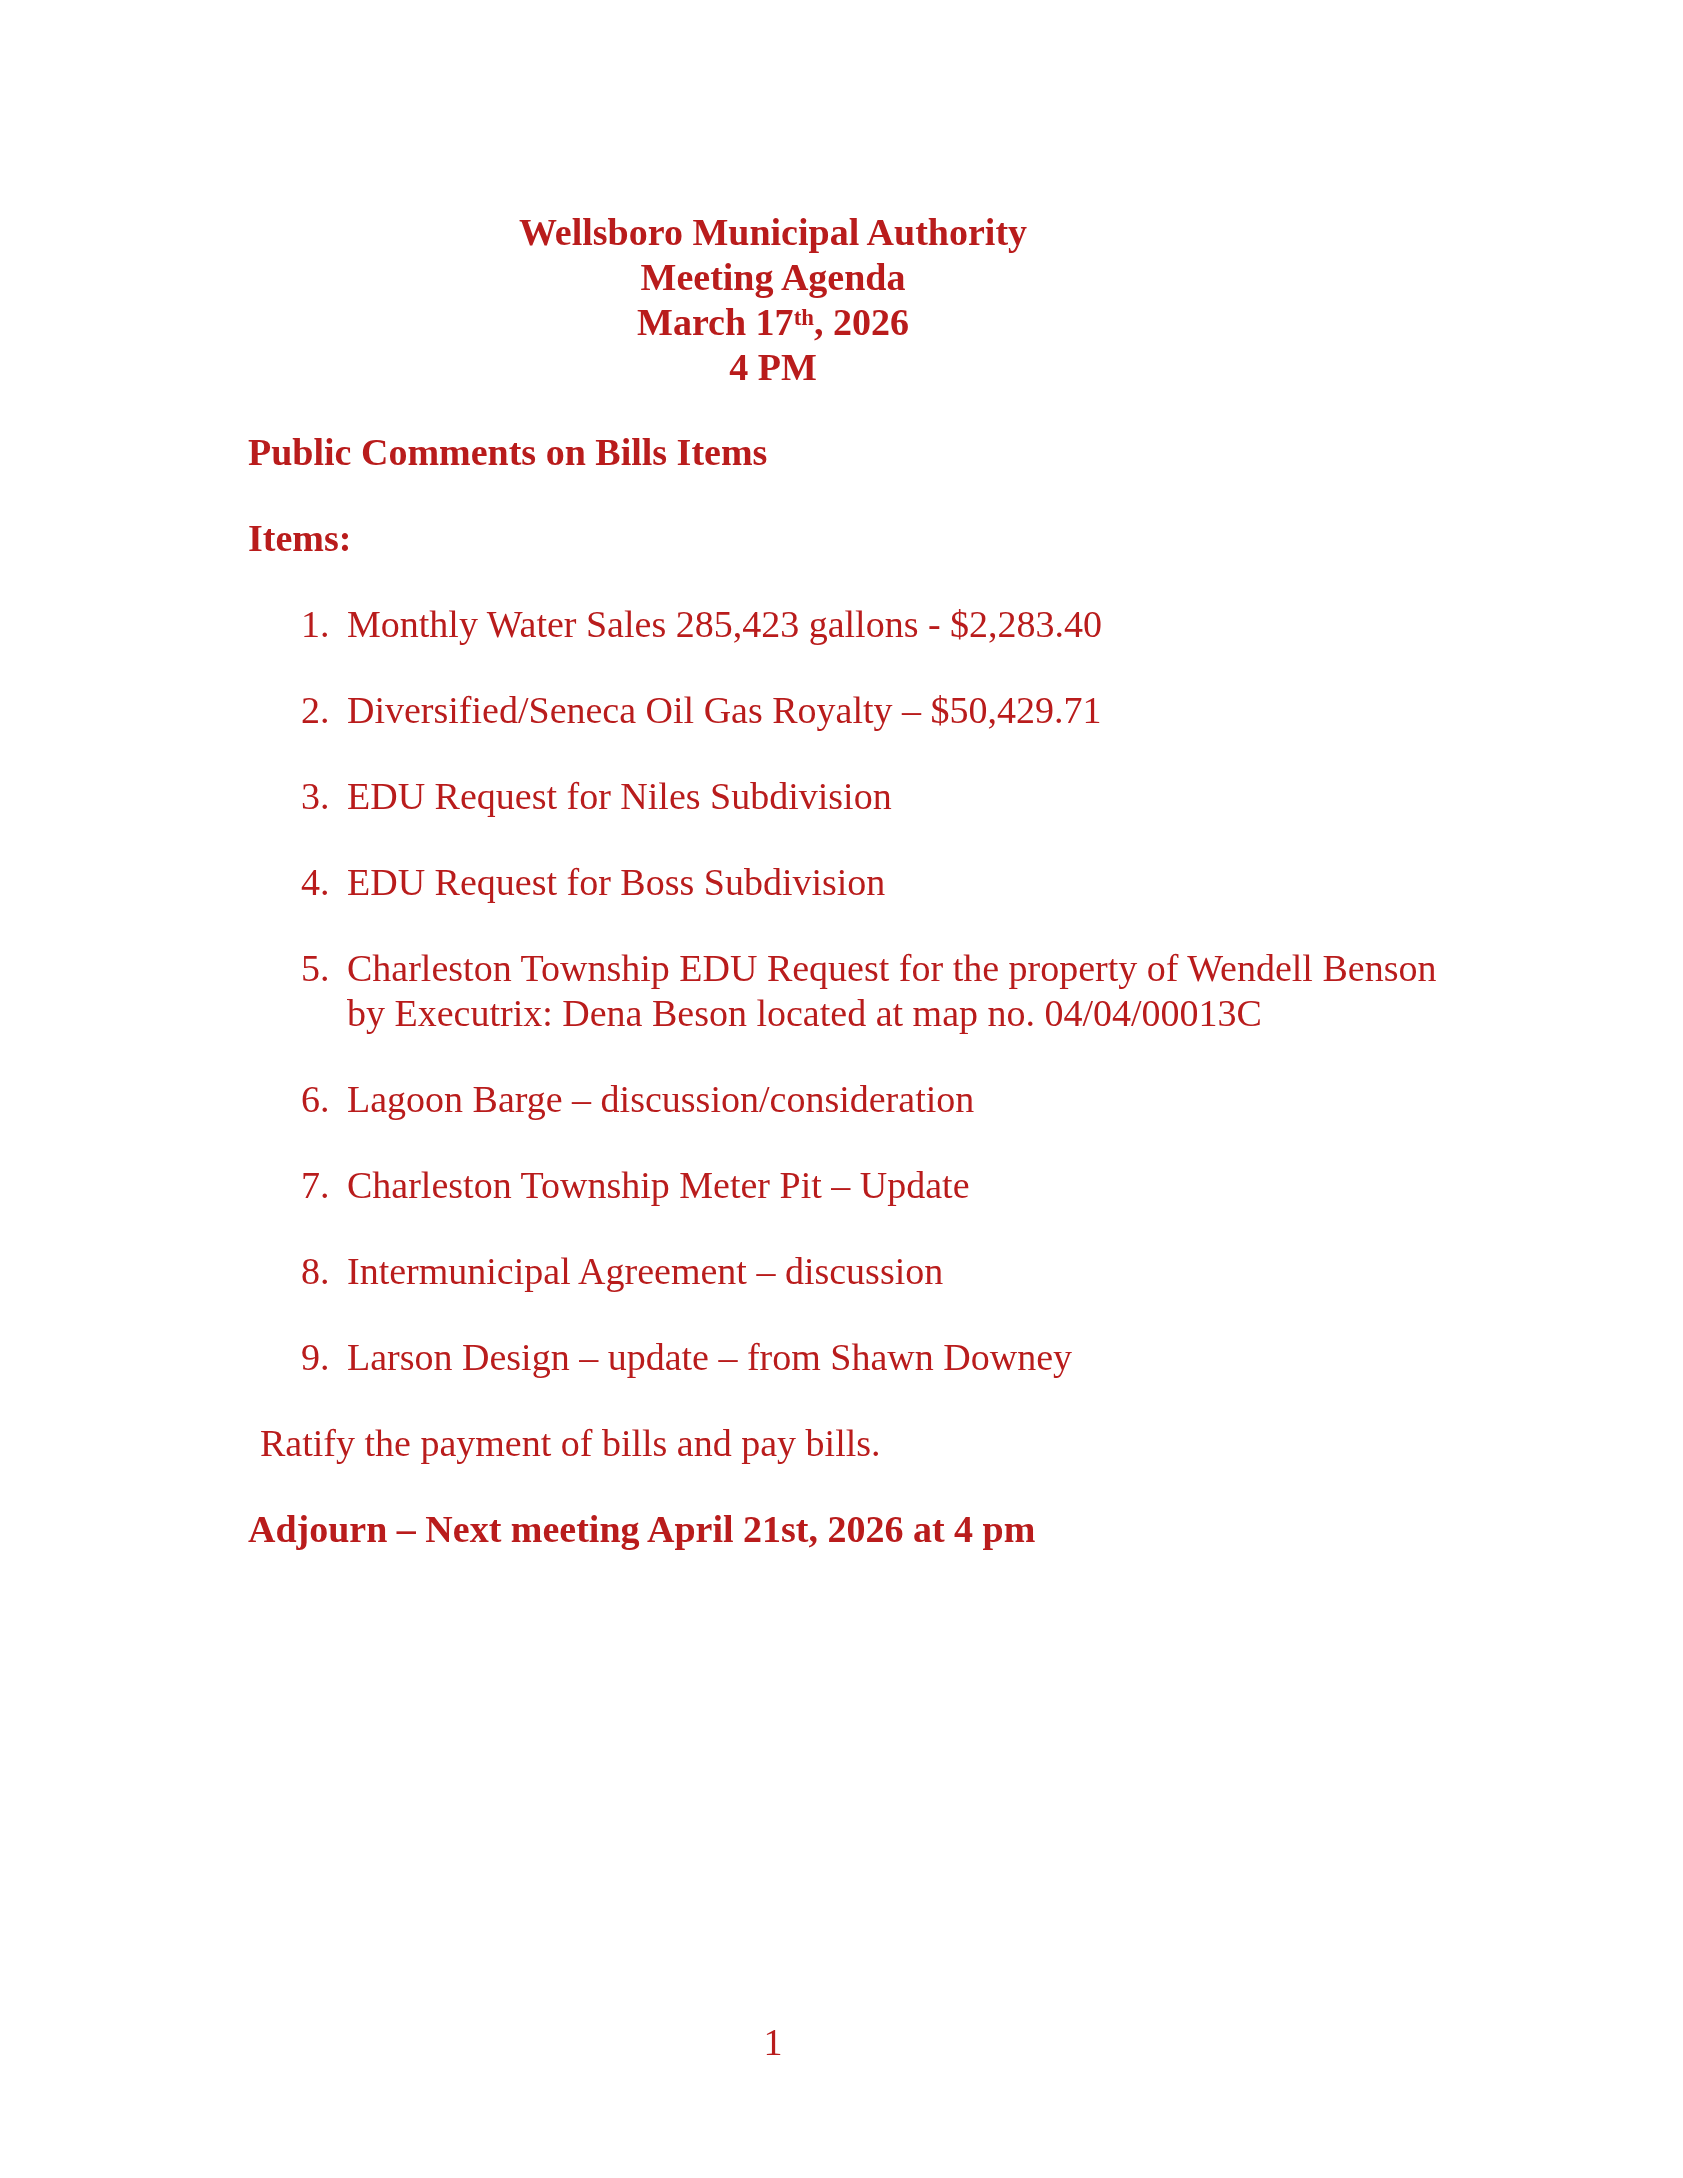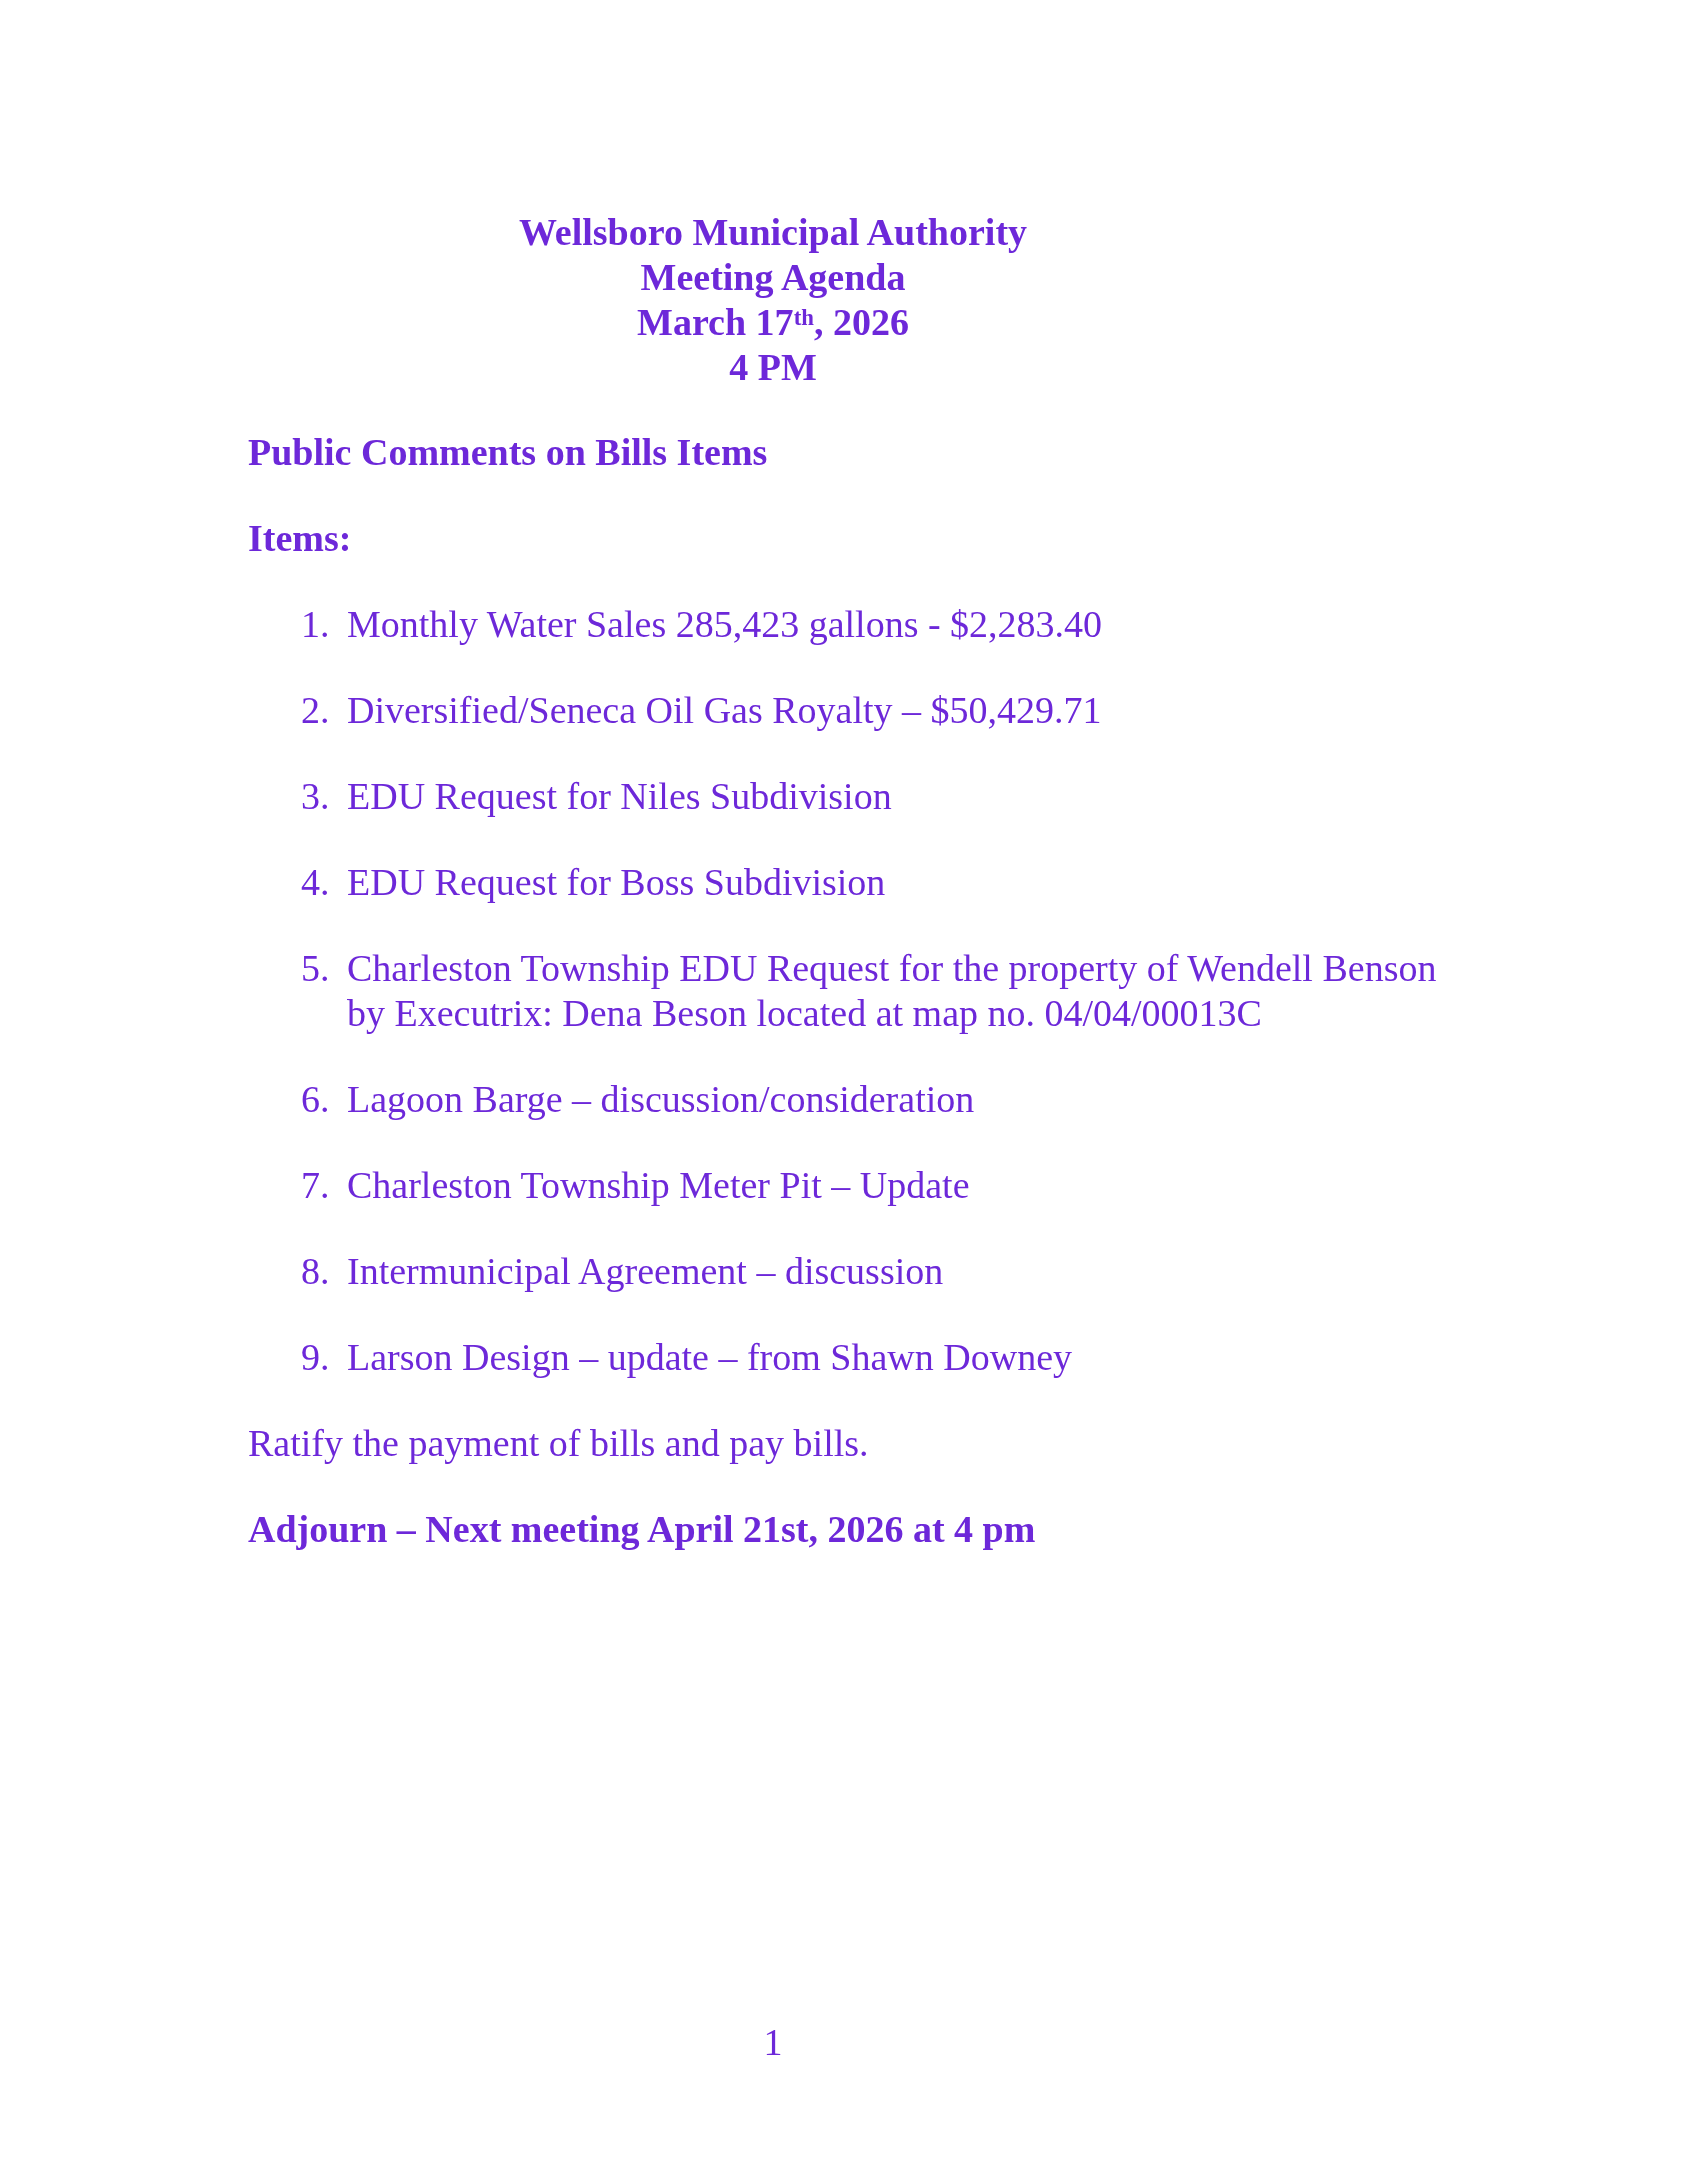--- a/index.html
+++ b/index.html
@@ -5,21 +5,21 @@
   html, body {
     margin: 0;
     padding: 0;
     background: #ffffff;
   }
   .page {
     position: relative;
     width: 1546px;
     height: 2178px;
     background: #ffffff;
-    color: #6d28d9;
+    color: #b91c1c;
     font-family: "Liberation Serif", "DejaVu Serif", serif;
     font-size: 38px;
     line-height: 45px;
     overflow: hidden;
   }
   .content {
     padding: 210px 248px 0 248px;
   }
   .header-block {
     text-align: center;
@@ -28,21 +28,21 @@
   }
   .header-block div {
     margin: 0;
   }
   .heading {
     font-weight: bold;
     margin: 0 0 41px 0;
   }
   .body-text {
     font-weight: normal;
-    margin: 0 0 41px 0;
+    margin: 0 0 41px 12px;
   }
   .agenda-list {
     margin: 0;
     padding: 0;
   }
   .agenda-item {
     display: flex;
     align-items: flex-start;
     margin: 0 0 41px 0;
   }

